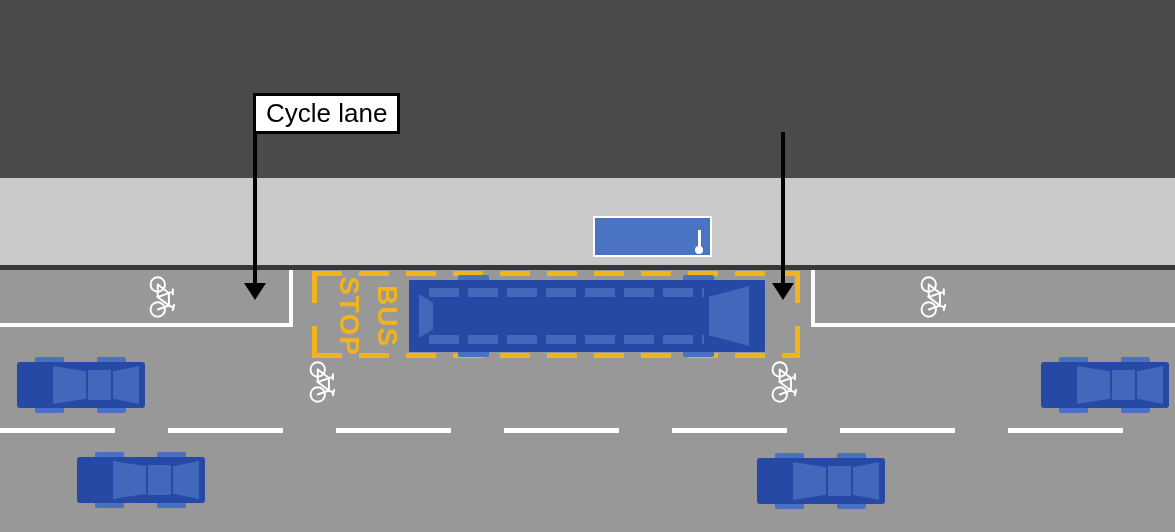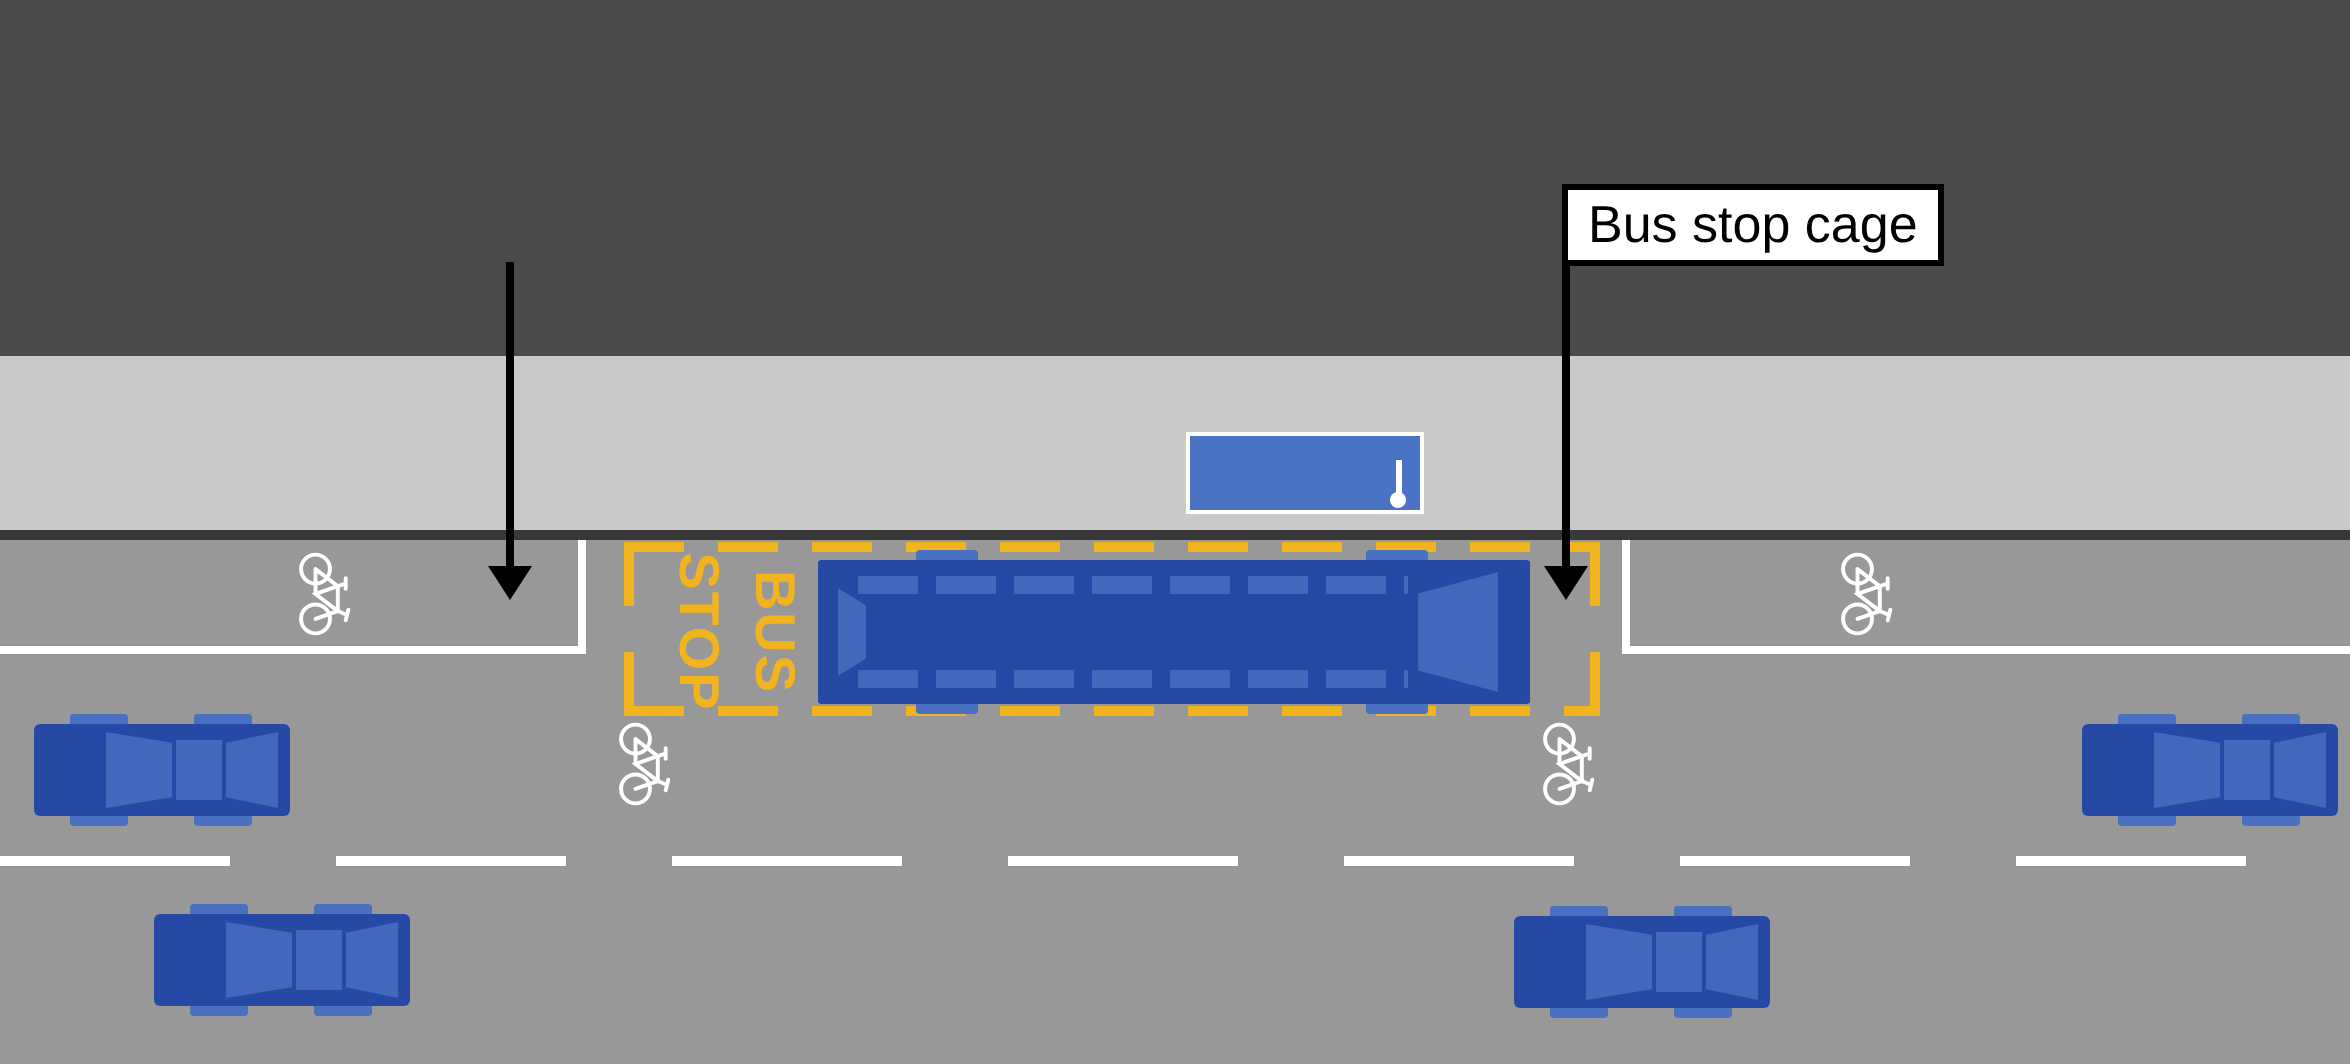--- a/index.html
+++ b/index.html
@@ -213,15 +213,15 @@
       <div class="abs car-win car-win-roof"></div>
       <div class="abs car-win car-win-rear"></div>
     </div>
   </div>
 
   <div class="abs arrow-line" id="arrow-line-cycle"></div>
   <div class="abs arrow-head" id="arrow-head-cycle"></div>
   <div class="abs arrow-line" id="arrow-line-cage"></div>
   <div class="abs arrow-head" id="arrow-head-cage"></div>
 
-  <div class="abs callout" id="callout-cage">Bus stop cage</div>
+  <div class="abs callout" id="callout-cycle">Cycle lane</div>
 
 </div>
 
 </body></html>

